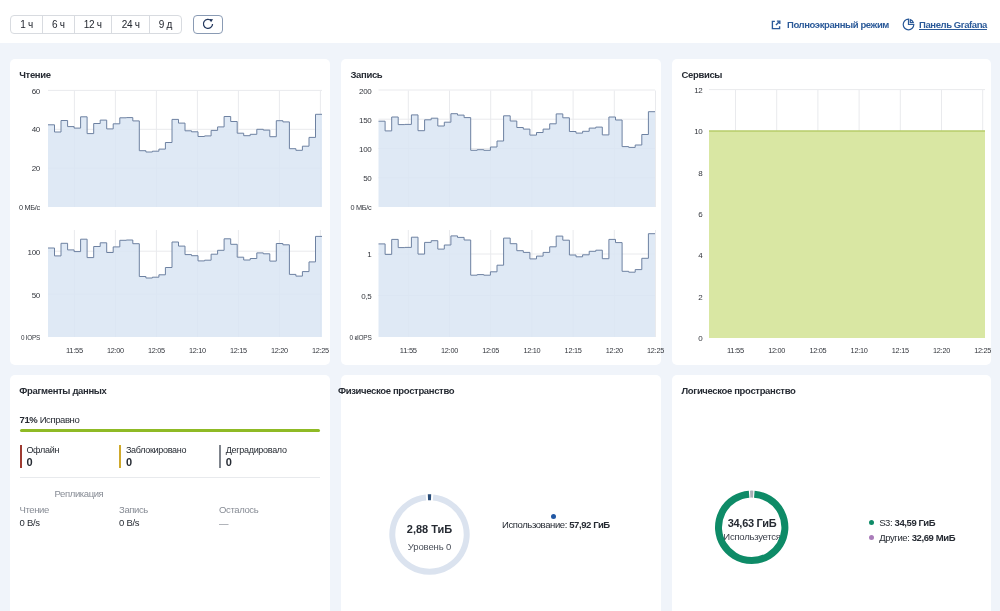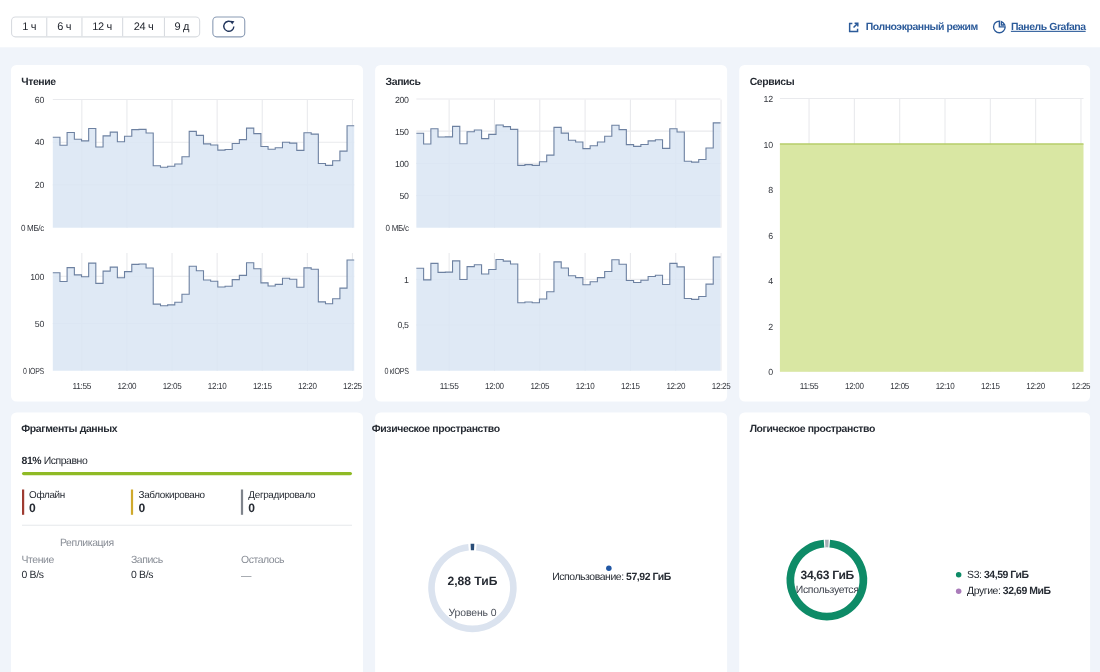--- a/index.html
+++ b/index.html
@@ -57,21 +57,21 @@
 <div class="panel" style="left:672px;top:375px; width:319px; height:240px;"></div>
 
 <div class="ptitle" style="left:19.3px;top:68.8px;">Чтение</div>
 <div class="ptitle" style="left:350.5px;top:68.8px;">Запись</div>
 <div class="ptitle" style="left:681.5px;top:68.8px;">Сервисы</div>
 <div class="ptitle" style="left:19.3px;top:384.8px;">Фрагменты данных</div>
 <div class="ptitle" style="left:338px;top:384.8px;">Физическое пространство</div>
 <div class="ptitle" style="left:681.5px;top:384.8px;">Логическое пространство</div>
 
 <div style="position:absolute;left:19.6px;top:414px;font-size:9.5px;letter-spacing:-0.4px;color:#262b33;">
-  <b>81%</b> Исправно</div>
+  <b>71%</b> Исправно</div>
 <div style="position:absolute;left:19.6px;top:428.5px;width:300px;height:3.6px;
   background:#8fba25;border-radius:2px;"></div>
 <div style="position:absolute;left:19.9px;top:445px;width:300px;display:flex;">
   <div style="width:99.5px;border-left:2.5px solid #9e3b31;padding-left:4.5px;">
     <div style="font-size:9px;letter-spacing:-0.3px;color:#262b33;">Офлайн</div>
     <div style="font-size:11px;font-weight:bold;color:#262b33;margin-top:1px;">0</div>
     </div>
   <div style="width:99.9px;border-left:2.5px solid #cfa92c;padding-left:4.5px;">
     <div style="font-size:9px;letter-spacing:-0.3px;color:#262b33;">Заблокировано</div>
     <div style="font-size:11px;font-weight:bold;color:#262b33;margin-top:1px;">0</div>
@@ -93,21 +93,21 @@
     <div style="font-size:9.5px;letter-spacing:-0.3px;color:#262b33;margin-top:2.5px;">0 B/s</div>
     </div>
   <div style="width:100px;">
     <div style="font-size:9.5px;letter-spacing:-0.4px;" class="gray">Осталось</div>
     <div style="font-size:9.5px;margin-top:3.5px;" class="gray">—</div>
     </div>
 </div>
 
 <div style="position:absolute;left:389px;top:523px;width:81px;text-align:center;">
   <div style="font-size:11px;font-weight:bold;color:#262b33;">2,88 ТиБ</div>
-  <div style="font-size:9.5px;letter-spacing:-0.1px;color:#4b505a;margin-top:17px;">Уровень 0</div>
+  <div style="font-size:9.5px;letter-spacing:-0.1px;color:#4b505a;margin-top:6px;">Уровень 0</div>
   </div>
 <div style="position:absolute;left:711.5px;top:517px;width:81px;text-align:center;">
   <div style="font-size:11px;font-weight:bold;letter-spacing:-0.3px;color:#262b33;">34,63 ГиБ</div>
   <div style="font-size:9.5px;letter-spacing:-0.25px;color:#3c414b;margin-top:1.5px;">Используется</div>
   </div>
 
 <div style="position:absolute;left:502px;top:513.5px;font-size:9.5px;letter-spacing:-0.4px;color:#262b33;">
   <div style="display:flex;align-items:center;flex-direction:column;">
     <span style="width:5px;height:5px;border-radius:50%;background:#2157a4;margin-right:5.5px;flex:none;"></span>
     <span>Использование: <b>57,92 ГиБ</b></span>

